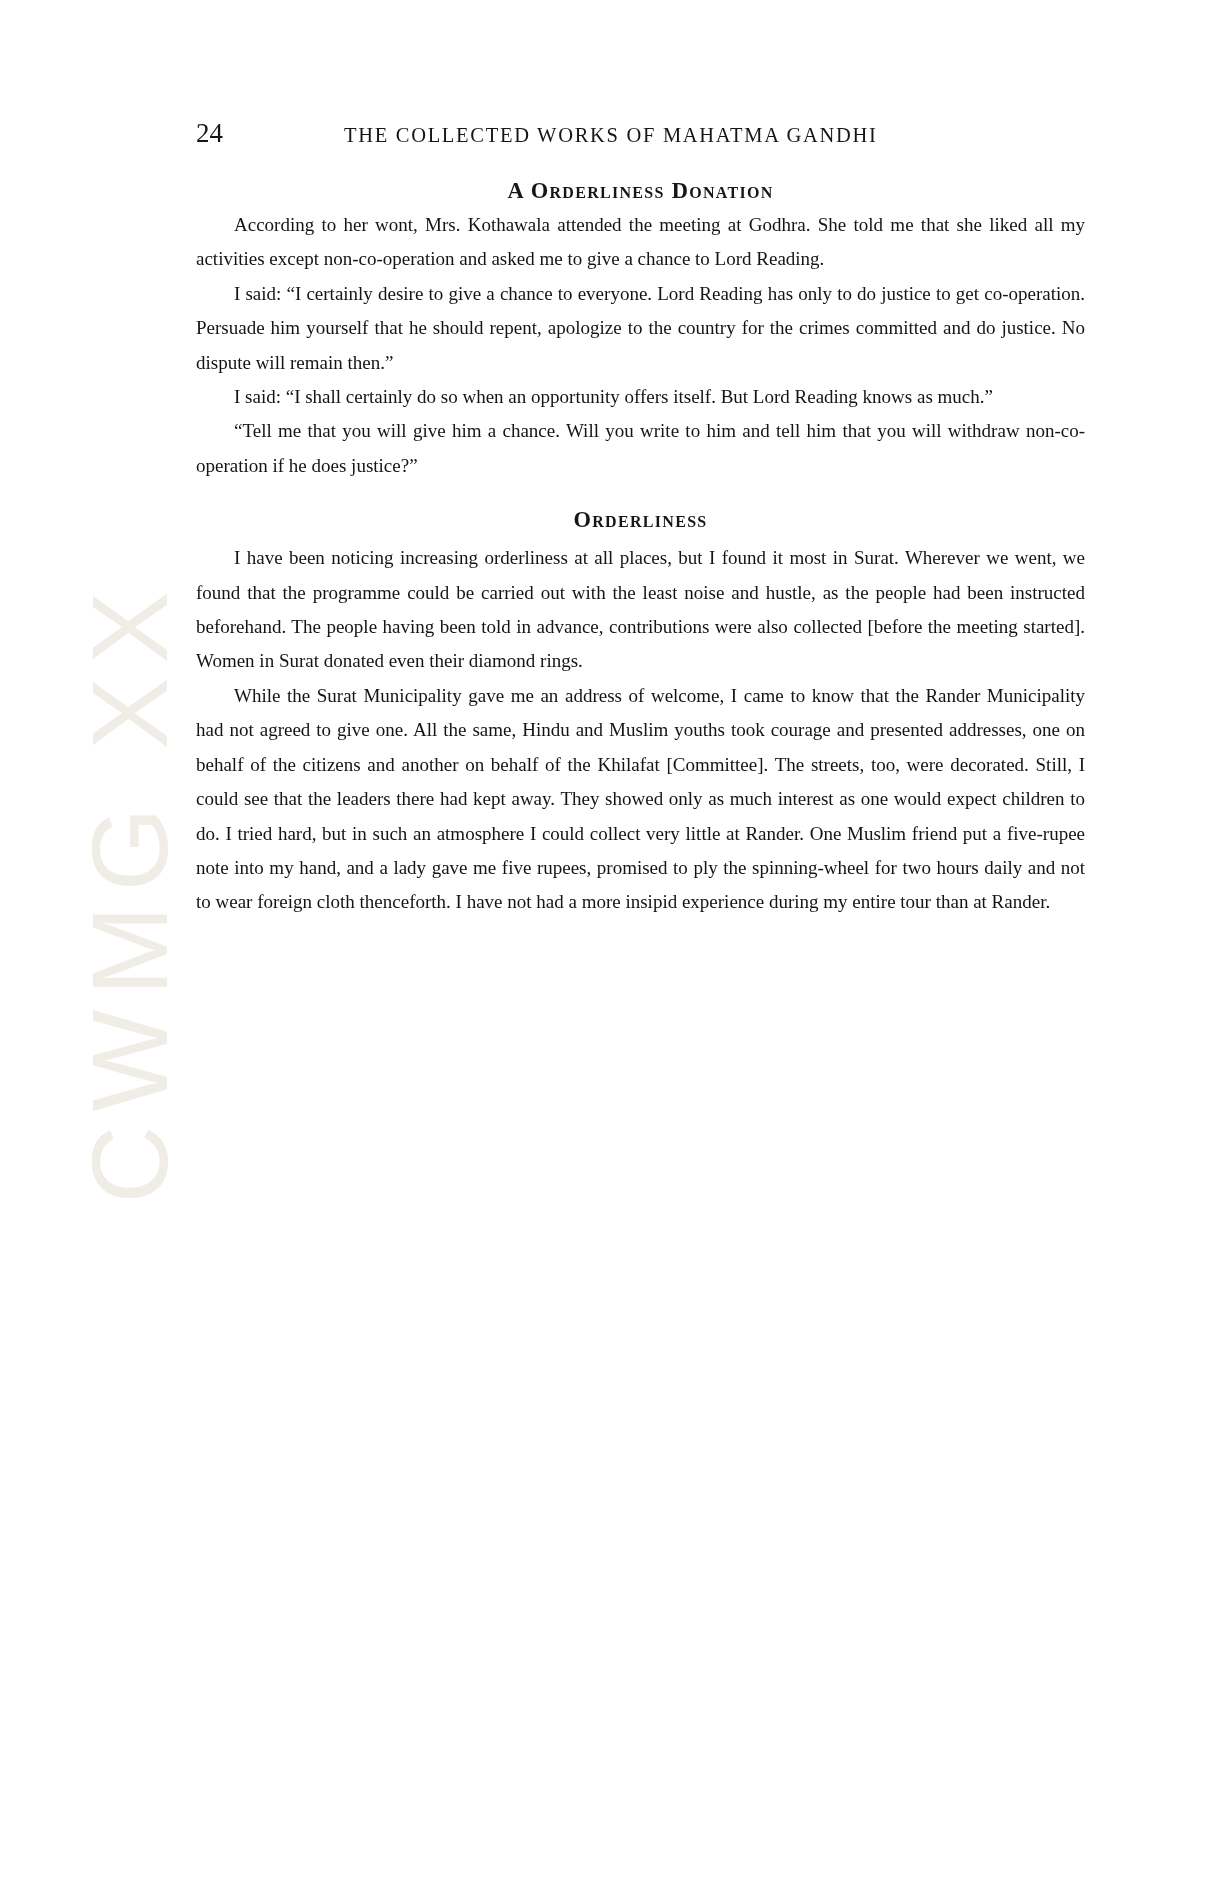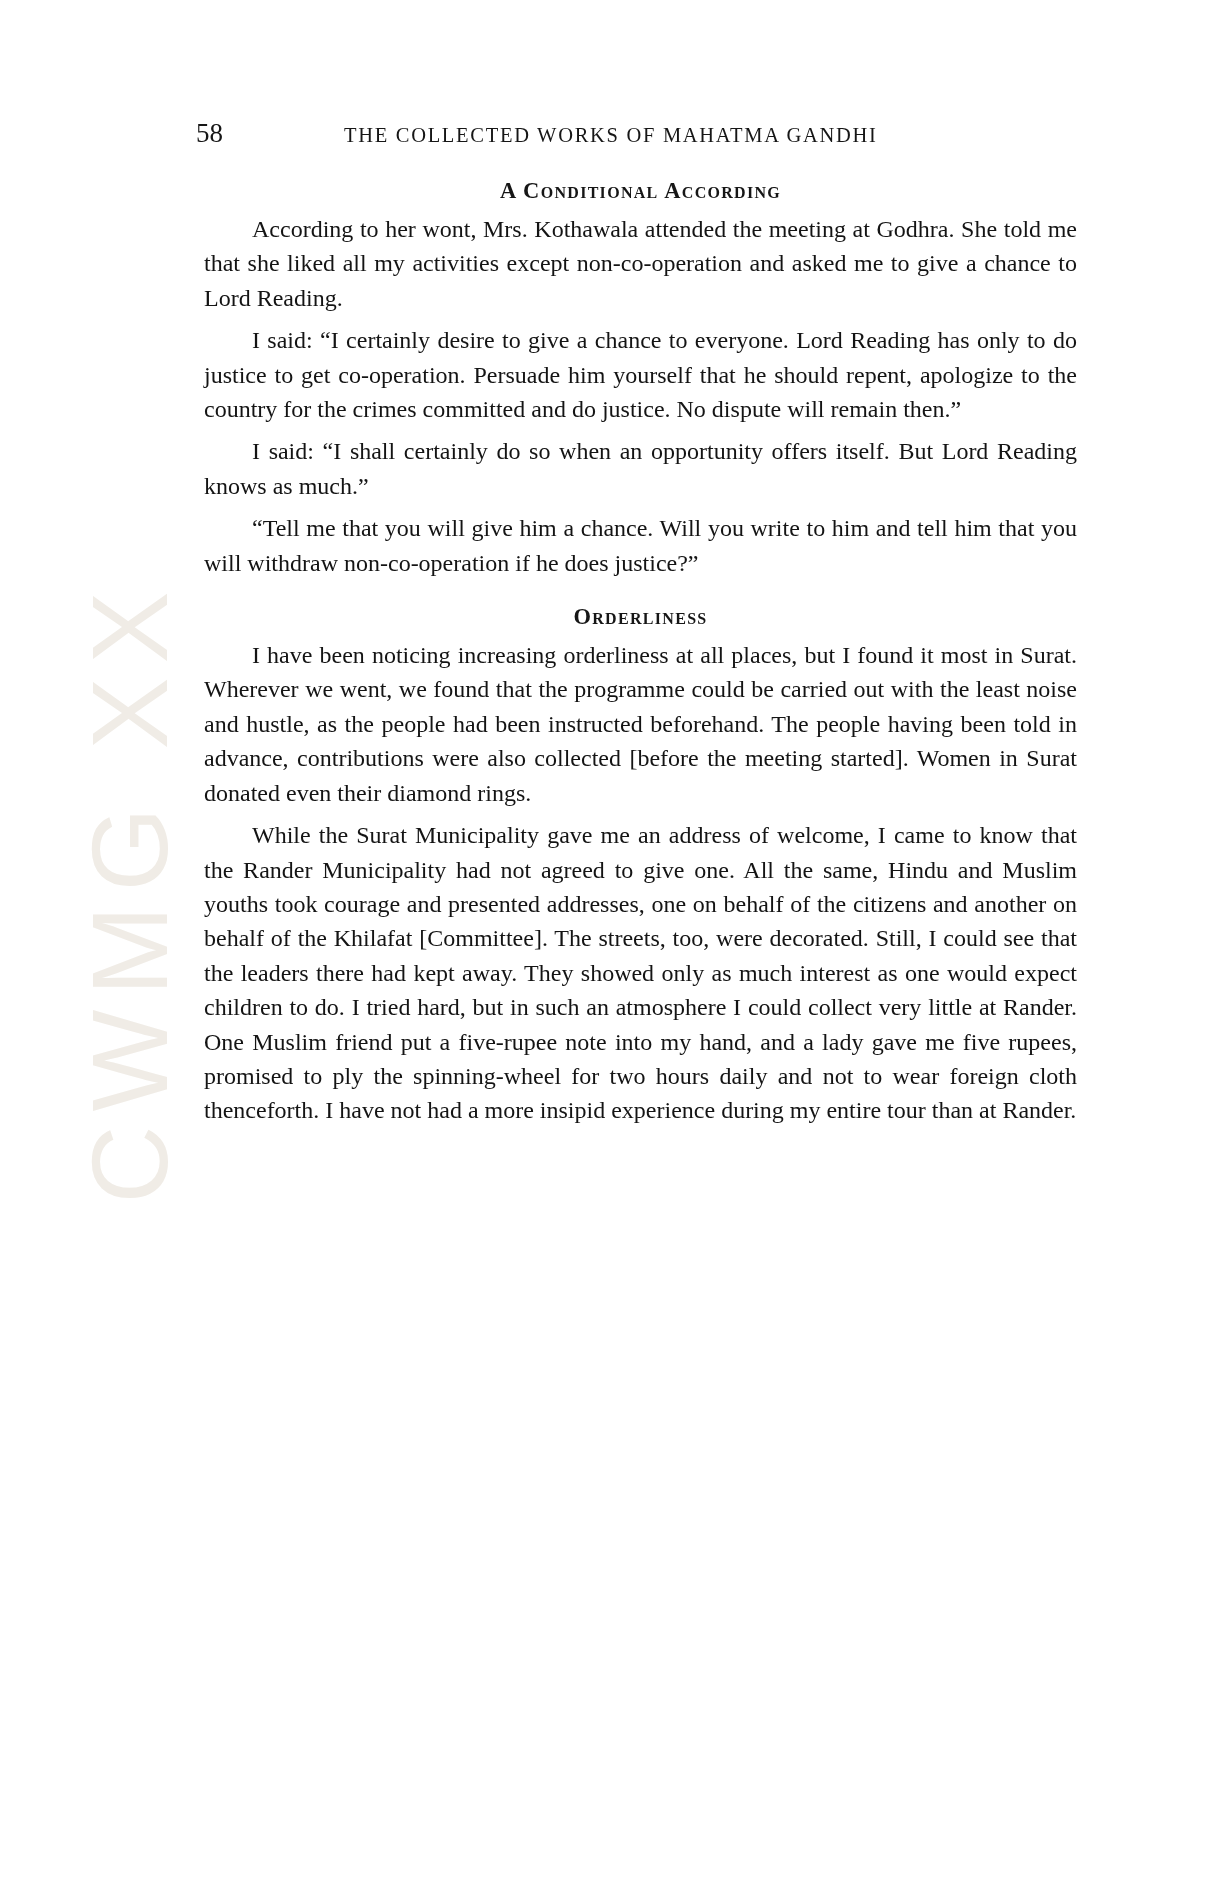--- a/index.html
+++ b/index.html
@@ -84,48 +84,48 @@
     margin: 0 0 4px 0;
     color: #161616;
   }
   .subhead.spaced-top {
     margin-top: 24px;
   }
   .subhead.spaced-bottom {
     margin-bottom: 8px;
   }
   p.para {
-    margin: 8px;
-    font-size: 24px;
+    margin: 0;
+    font-size: 19px;
     line-height: 34.4px;
     text-align: justify;
     text-justify: inter-word;
     text-indent: 2.0em;
     color: #141414;
     -webkit-hyphens: none;
     hyphens: none;
   }
 </style>
 </head>
 <body>
 
 <div class="page">
 
   <div class="watermark">
     <span>CWMG XX</span>
   </div>
 
   <div class="header">
-    <div class="folio">58</div>
+    <div class="folio">24</div>
     <div class="running-head">THE COLLECTED WORKS OF MAHATMA GANDHI</div>
   </div>
 
   <div class="textblock">
 
-    <h2 class="subhead">A Conditional According</h2>
+    <h2 class="subhead">A Orderliness Donation</h2>
     <p class="para">According to her wont, Mrs. Kothawala attended the meeting at Godhra. She told me that she liked all my activities except non-co-operation and asked me to give a chance to Lord Reading.</p>
     <p class="para">I said: “I certainly desire to give a chance to everyone. Lord Reading has only to do justice to get co-operation. Persuade him yourself that he should repent, apologize to the country for the crimes committed and do justice. No dispute will remain then.”</p>
     <p class="para">I said: “I shall certainly do so when an opportunity offers itself. But Lord Reading knows as much.”</p>
     <p class="para">“Tell me that you will give him a chance. Will you write to him and tell him that you will withdraw non-co-operation if he does justice?”</p>
 
     <h2 class="subhead spaced-top spaced-bottom">Orderliness</h2>
     <p class="para">I have been noticing increasing orderliness at all places, but I found it most in Surat. Wherever we went, we found that the programme could be carried out with the least noise and hustle, as the people had been instructed beforehand. The people having been told in advance, contributions were also collected [before the meeting started]. Women in Surat donated even their diamond rings.</p>
 
     <p class="para">While the Surat Municipality gave me an address of welcome, I came to know that the Rander Municipality had not agreed to give one. All the same, Hindu and Muslim youths took courage and presented addresses, one on behalf of the citizens and another on behalf of the Khilafat [Committee]. The streets, too, were decorated. Still, I could see that the leaders there had kept away. They showed only as much interest as one would expect children to do. I tried hard, but in such an atmosphere I could collect very little at Rander. One Muslim friend put a five-rupee note into my hand, and a lady gave me five rupees, promised to ply the spinning-wheel for two hours daily and not to wear foreign cloth thenceforth. I have not had a more insipid experience during my entire tour than at Rander.</p>
 

